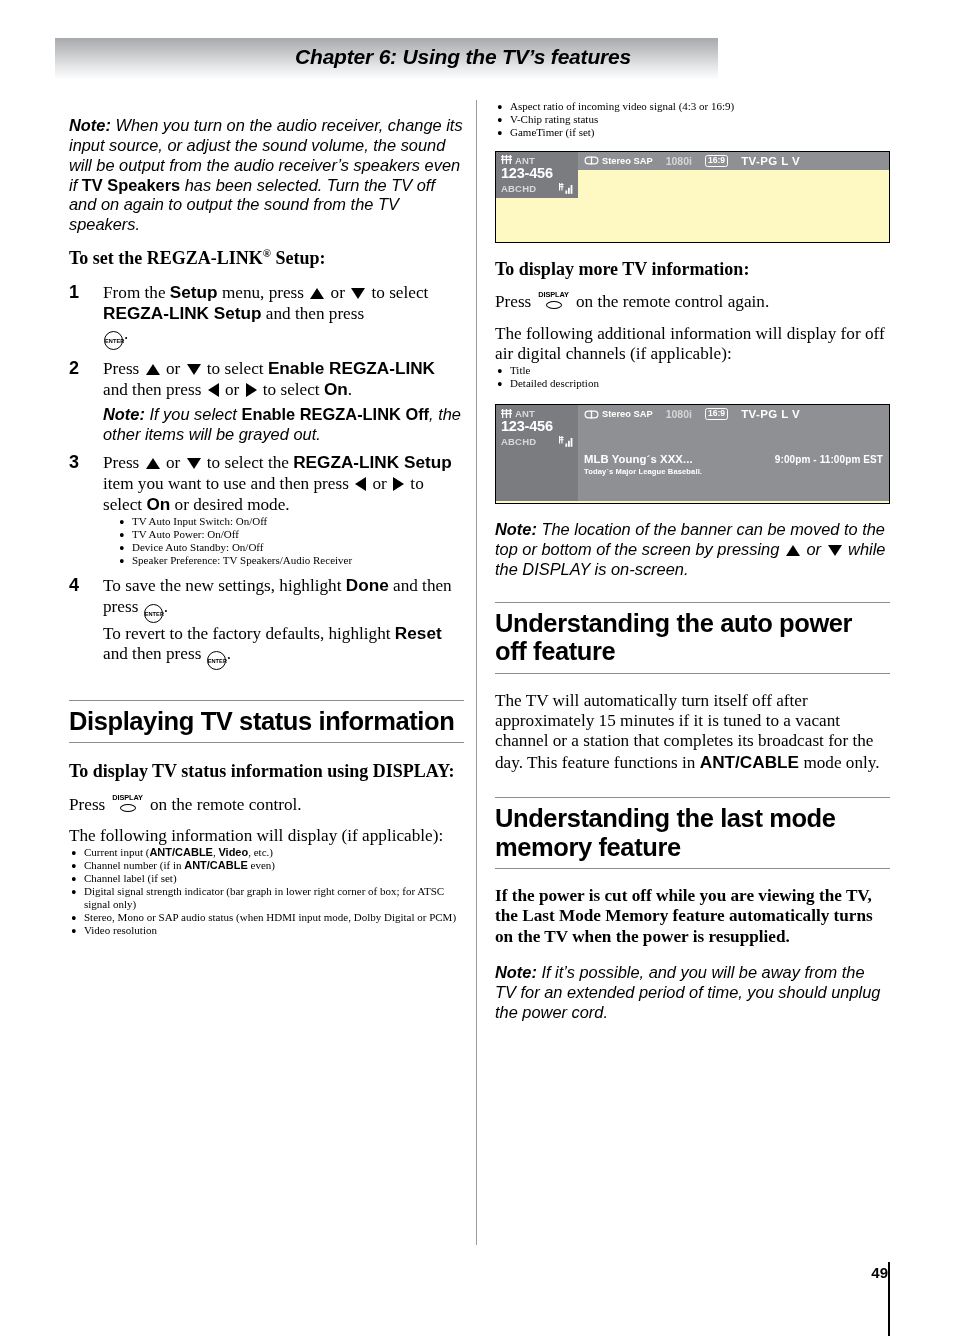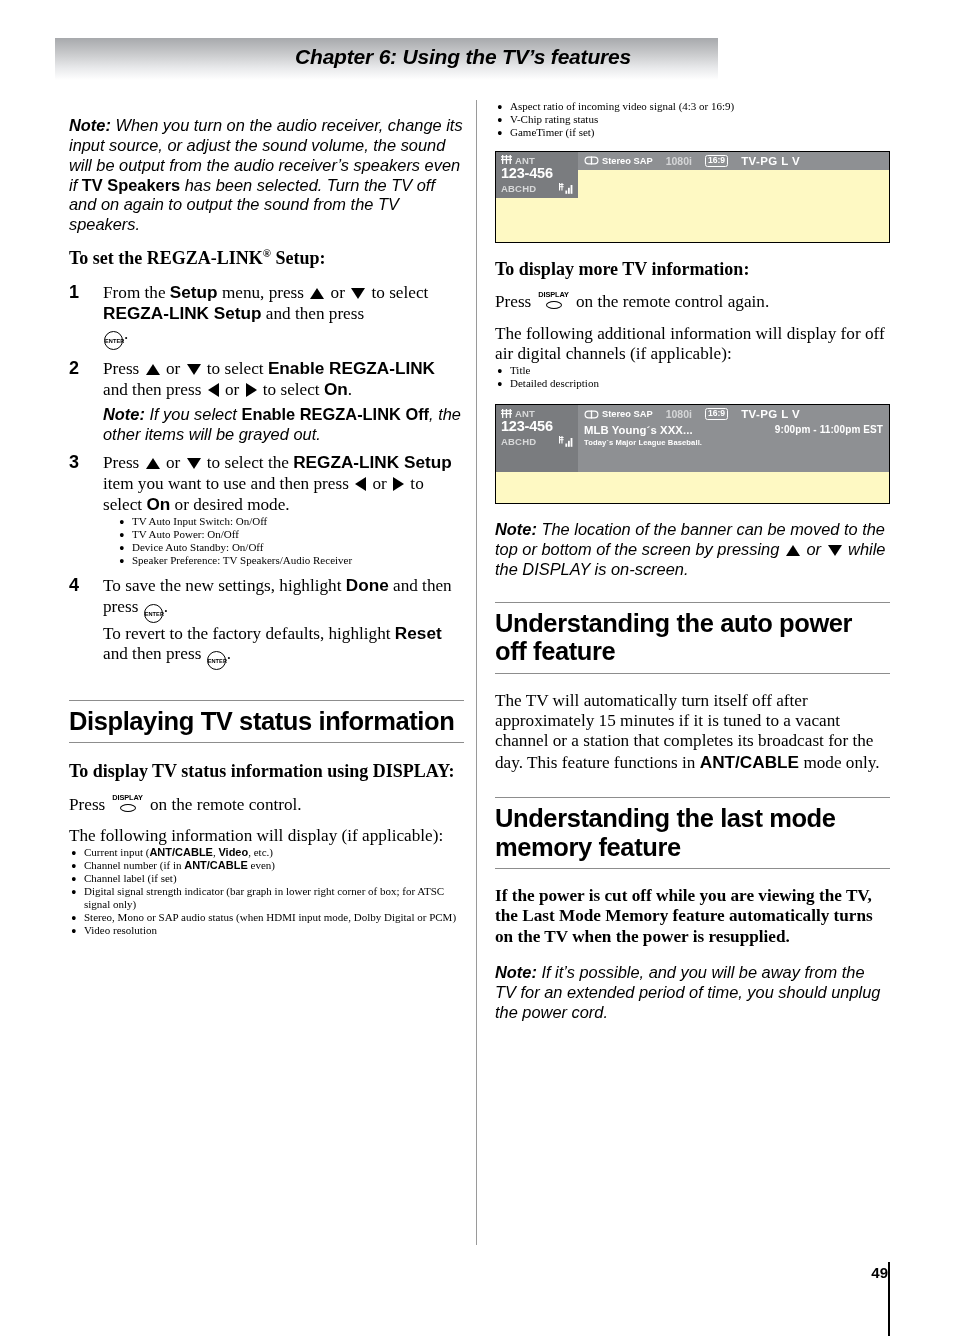--- a/index.html
+++ b/index.html
@@ -287,24 +287,25 @@
   }
   .tv-prog {
     background: #8e9093;
     padding: 1px 6px 3px 6px;
     font-family: "Liberation Sans", sans-serif;
     color: #ffffff;
   }
   .tv-prog .prog-row1 {
     display: flex;
     justify-content: space-between;
-    align-items: flex-start;
+    align-items: flex-end;
     font-weight: bold;
     font-size: 11.3px;
     letter-spacing: 0.1px;
+    margin-top: 29px;
   }
   .tv-prog .prog-row1 .time { font-size: 10px; }
   .tv-prog .prog-row2 {
     font-size: 7.6px;
     font-weight: bold;
     letter-spacing: 0.1px;
     margin-top: 2px;
     color: #ffffff;
   }
   .tv-prog-filler {

